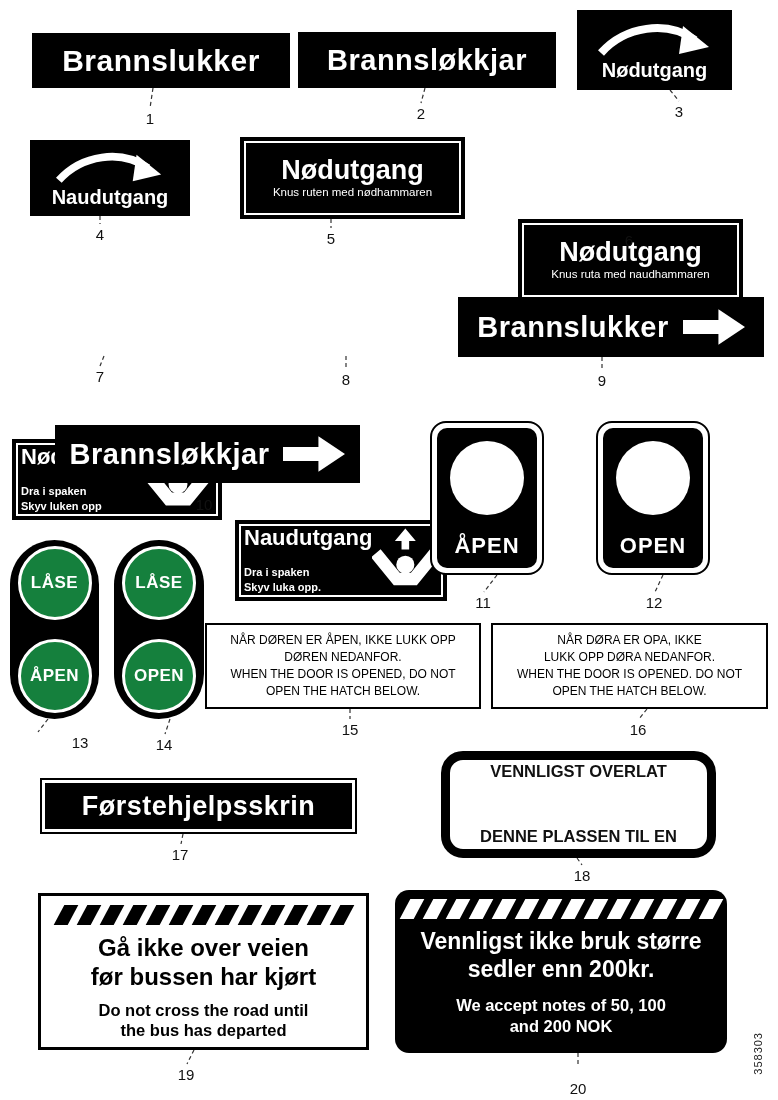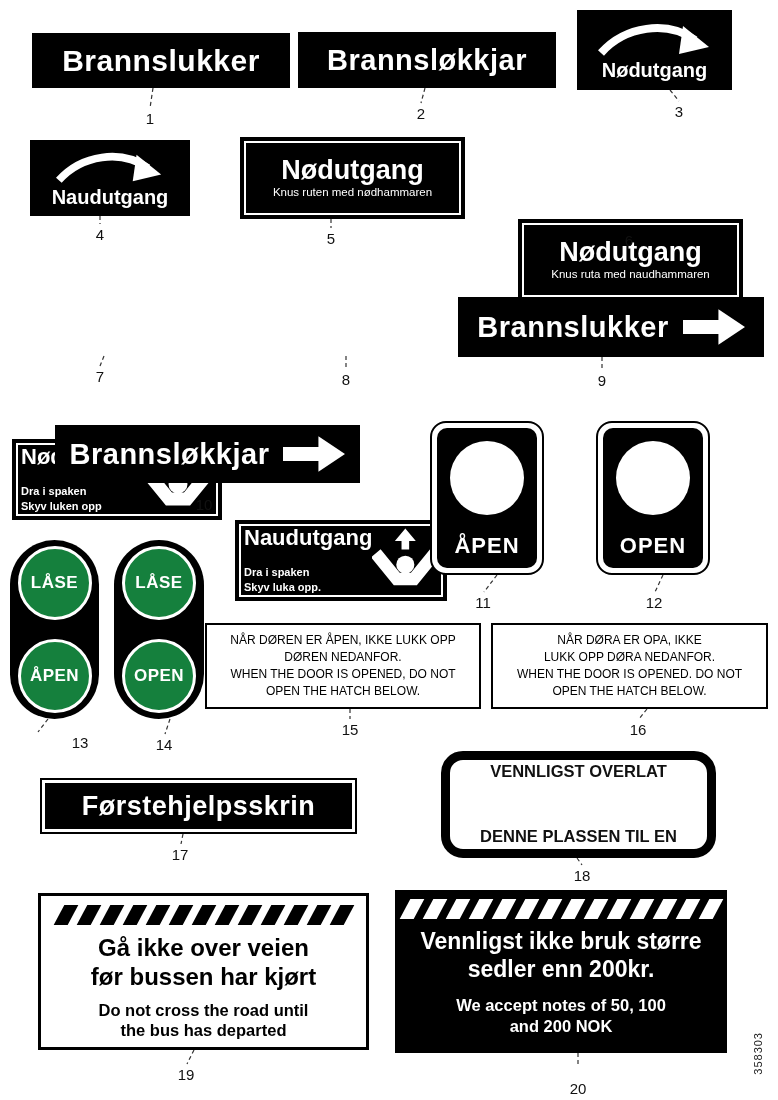--- a/index.html
+++ b/index.html
@@ -252,21 +252,21 @@
         <i></i>
         <i></i>
       </div>
     <div class="no-line">Gå ikke over veien</div>
     <div class="no-line">før bussen har kjørt</div>
     <div class="gap12"></div>
     <div class="en-line">Do not cross the road until</div>
     <div class="en-line">the bus has departed</div>
   </div>
 
-  <div class="abs hazard-sign dark" style="left:395px;top:890px;width:332px;height:163px;">
+  <div class="abs hazard-sign dark" style="left:395px;top:890px;width:332px;height:163px;border-radius:14px;">
     <div class="stripes">
         <i></i>
         <i></i>
         <i></i>
         <i></i>
         <i></i>
         <i></i>
         <i></i>
         <i></i>
         <i></i>

